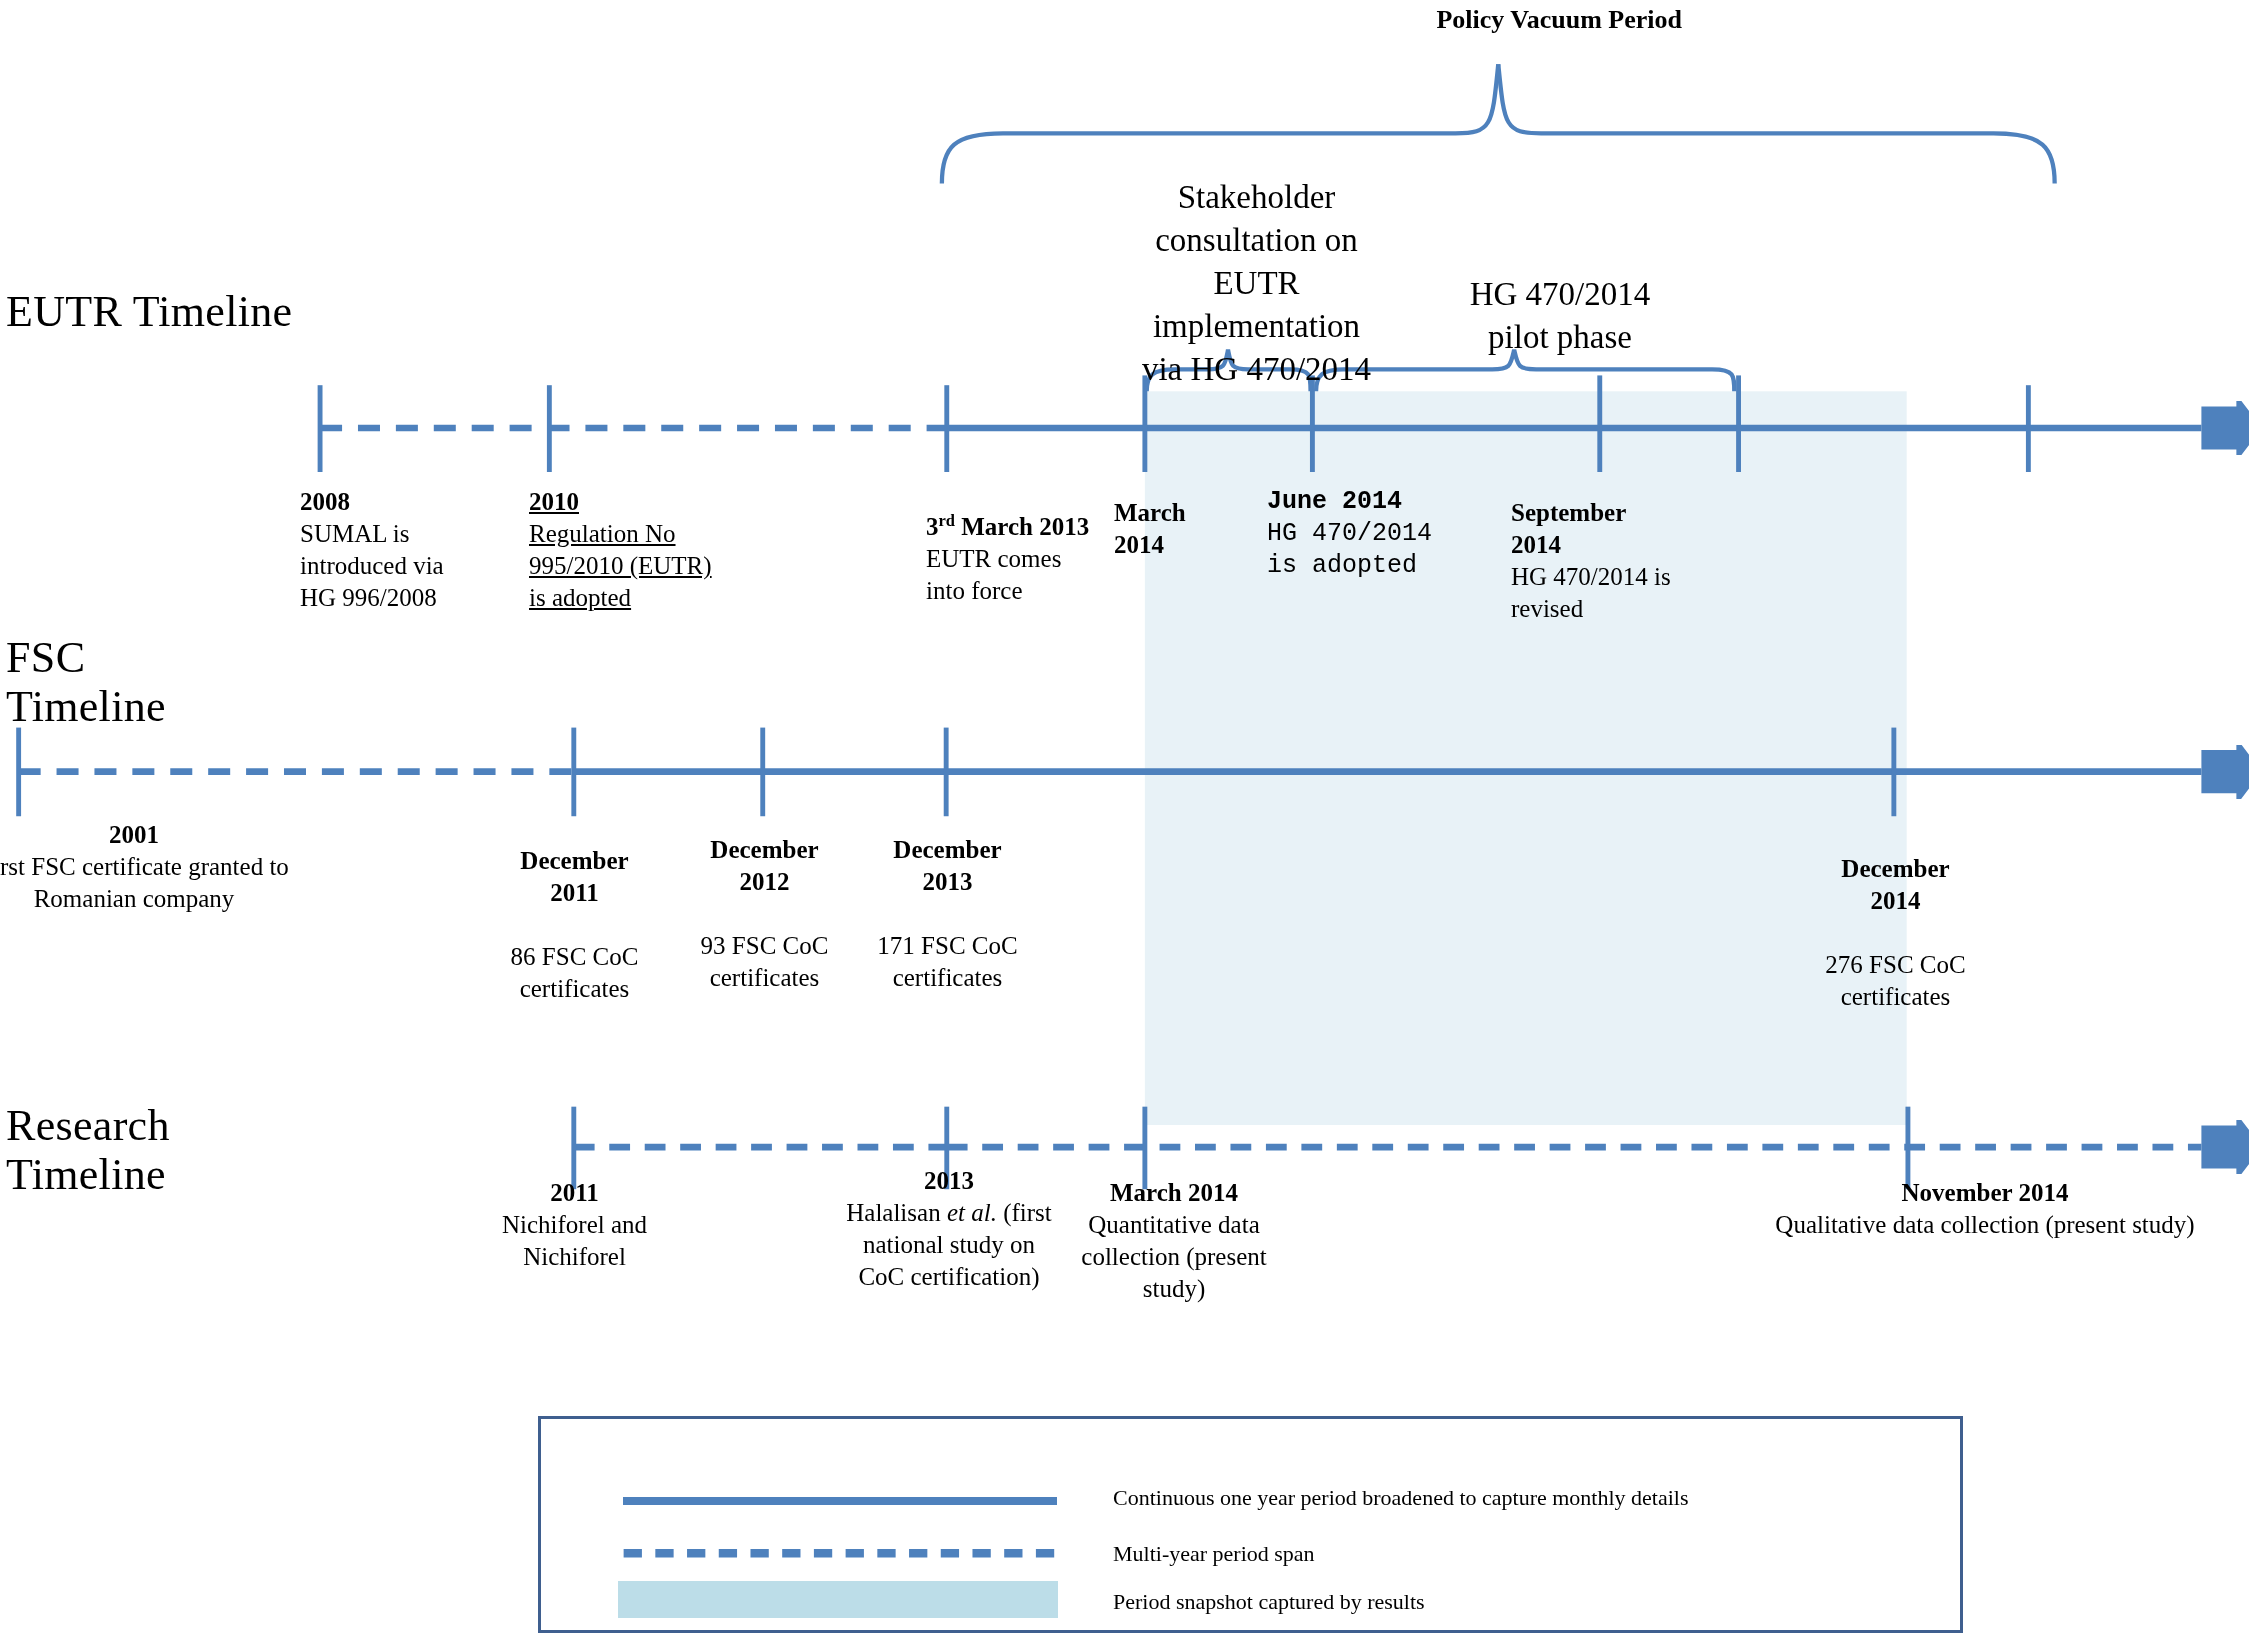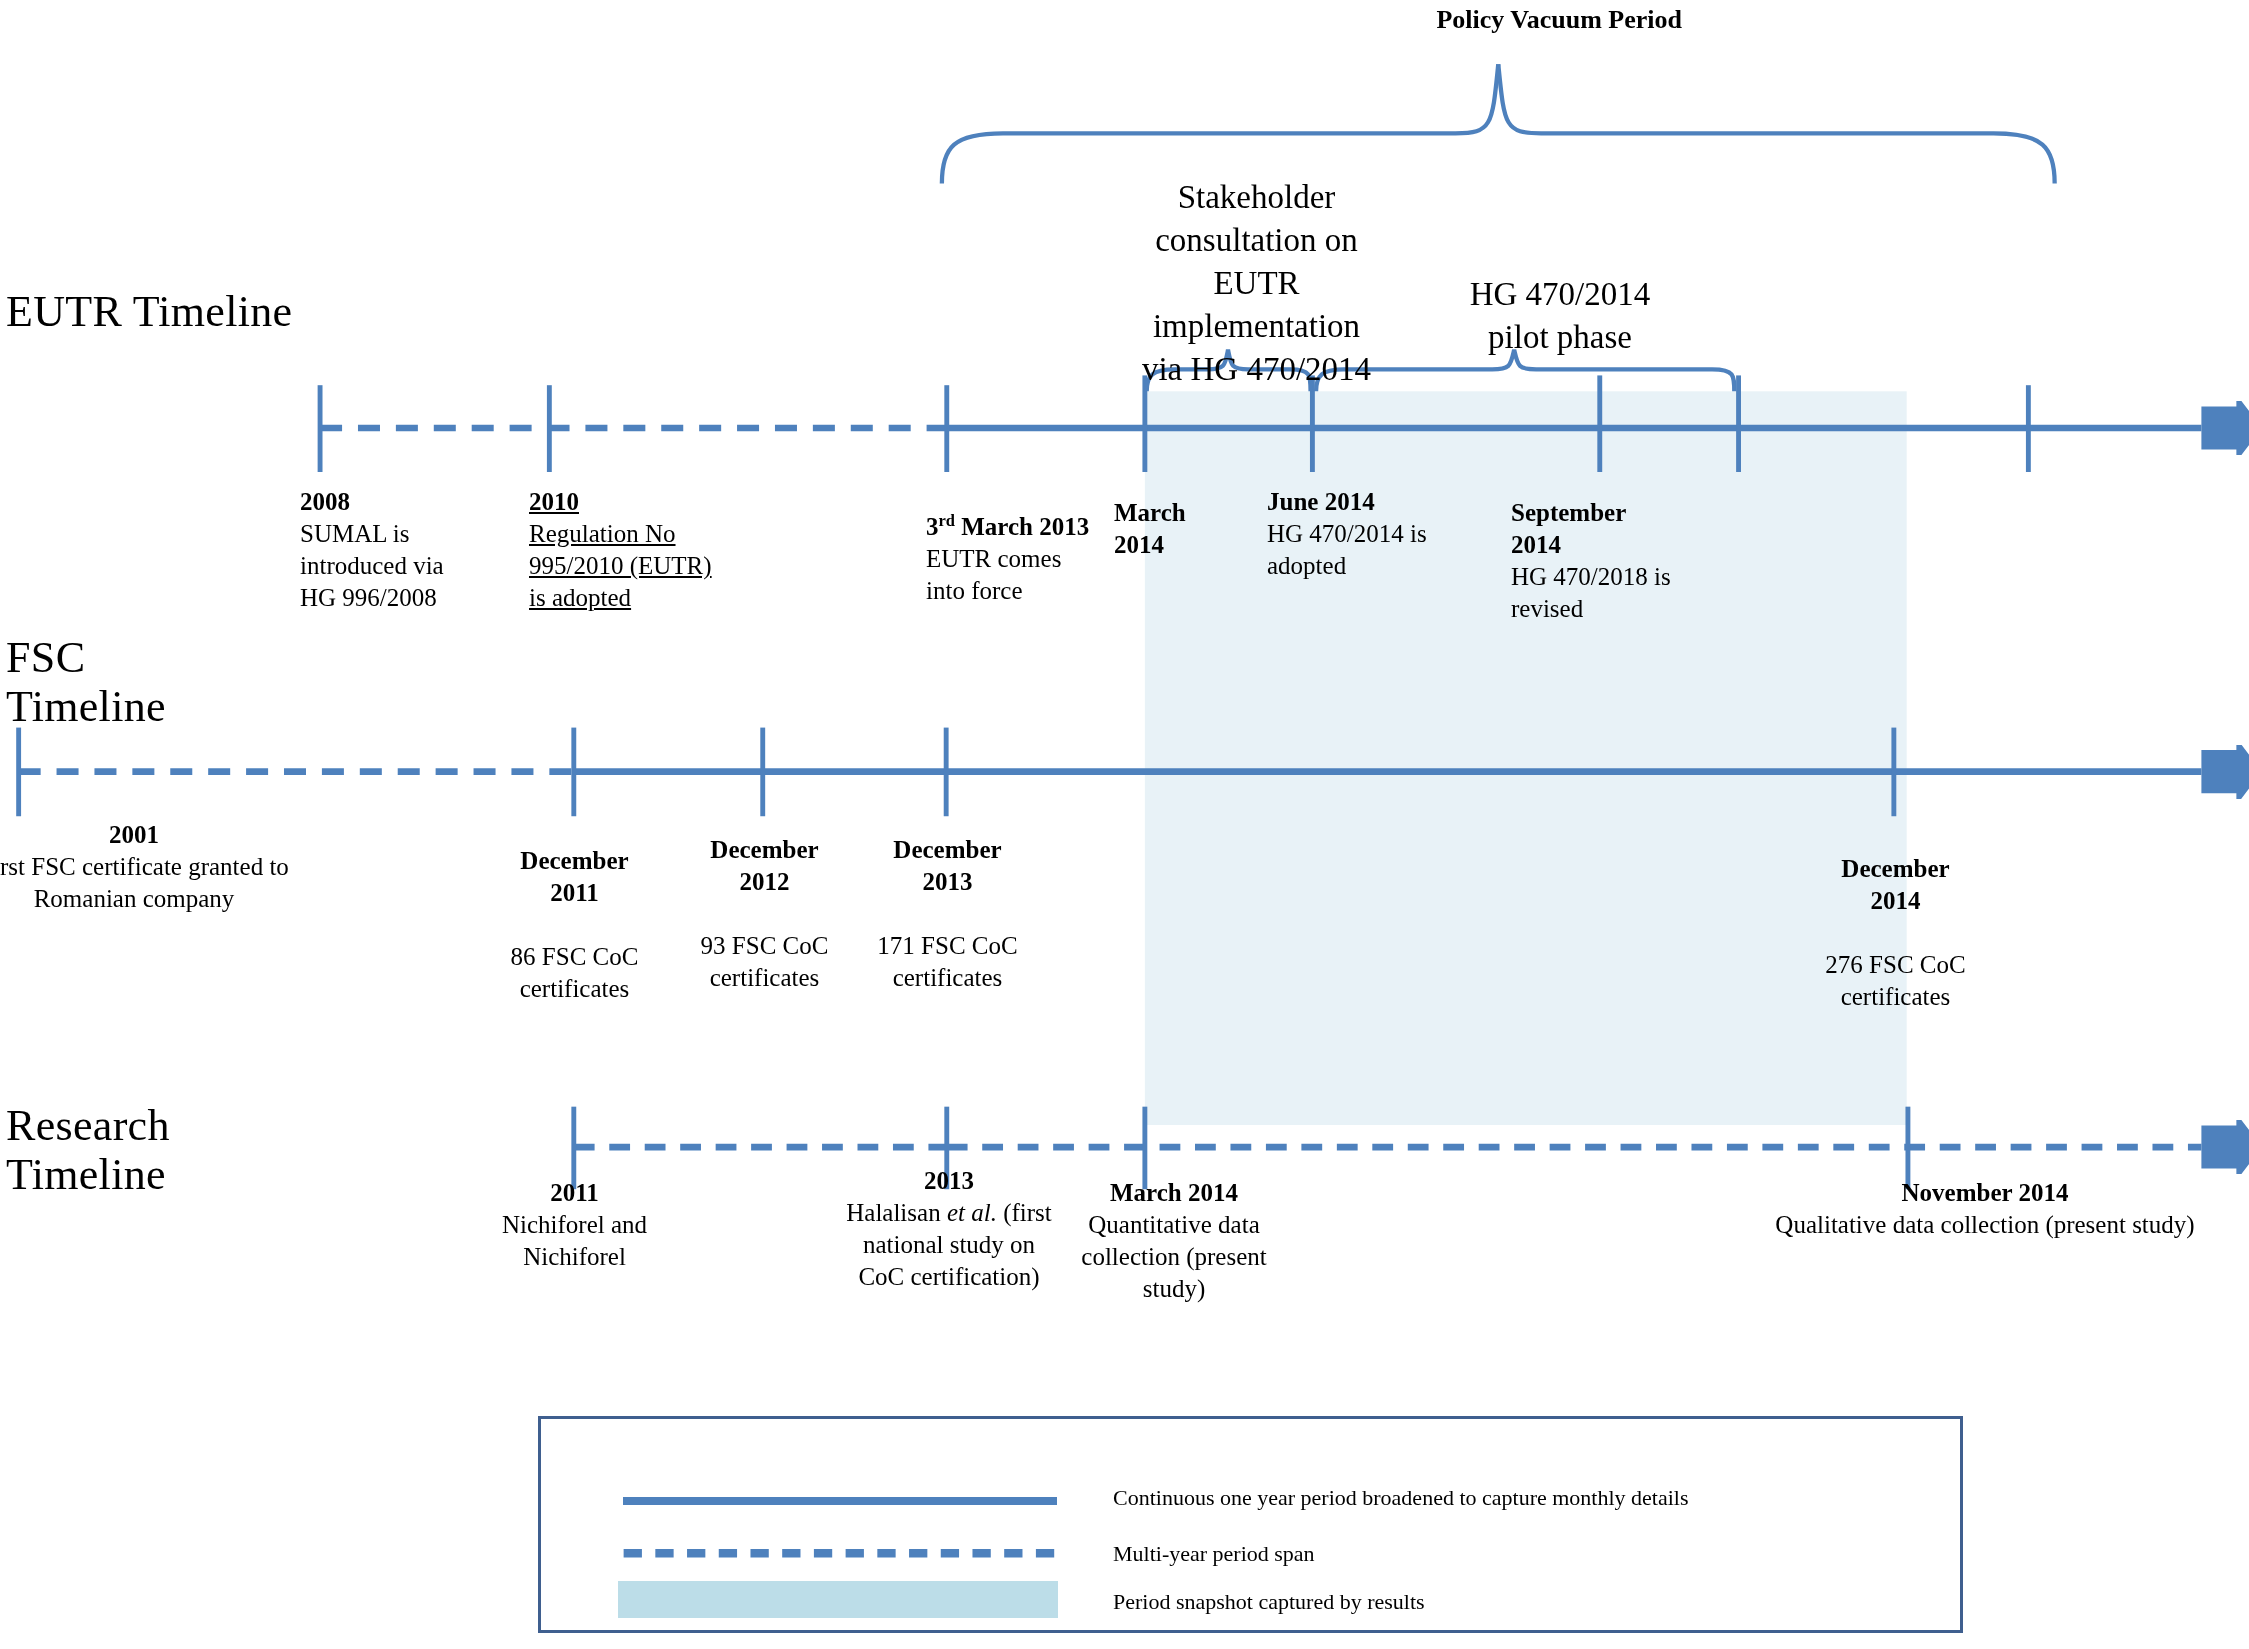--- a/index.html
+++ b/index.html
@@ -114,28 +114,28 @@
   <div class="tl-label lft" style="left:893px;top:510px;width:177px;margin-left:33px;">
     <div class="hd">3<span class="sup">rd</span> March 2013</div>
     <div>EUTR comes into force</div>
   </div>
 
   <div class="tl-label lft" style="left:1114px;top:497px;width:116px;">
     <div class="hd">March<br>2014</div>
     <div></div>
   </div>
 
-  <div class="tl-label lft" style="left:1267px;top:486px;width:183px;">
+  <div class="tl-label lft" style="left:1267px;top:486px;width:183px;font-family:Liberation Mono, monospace;">
     <div class="hd">June 2014</div>
     <div>HG 470/2014 is adopted</div>
   </div>
 
   <div class="tl-label lft" style="left:1511px;top:497px;width:177px;">
     <div class="hd">September<br>2014</div>
-    <div>HG 470/2018 is revised</div>
+    <div>HG 470/2014 is revised</div>
   </div>
 
 
 
   <div class="tl-label ctr" style="left:-37px;top:819px;width:342px;">
     <div class="hd">2001</div>
     <div>First FSC certificate granted to Romanian company</div>
   </div>
 
   <div class="tl-label ctr" style="left:483px;top:813px;width:183px;white-space:pre-line;">

